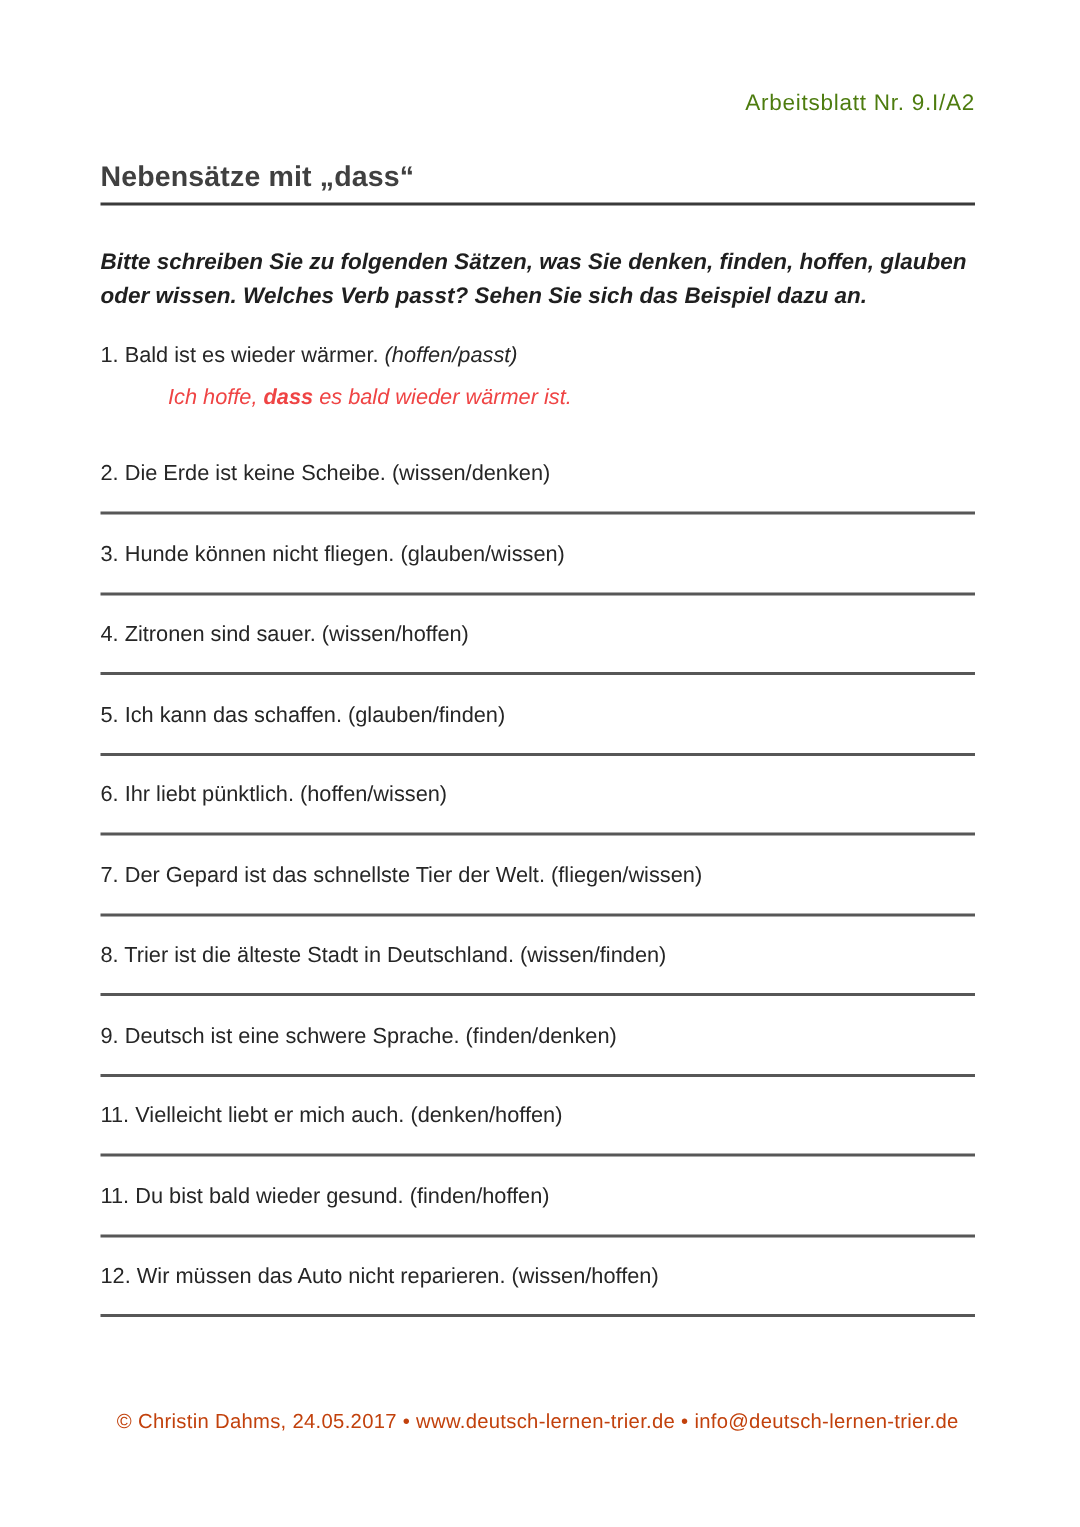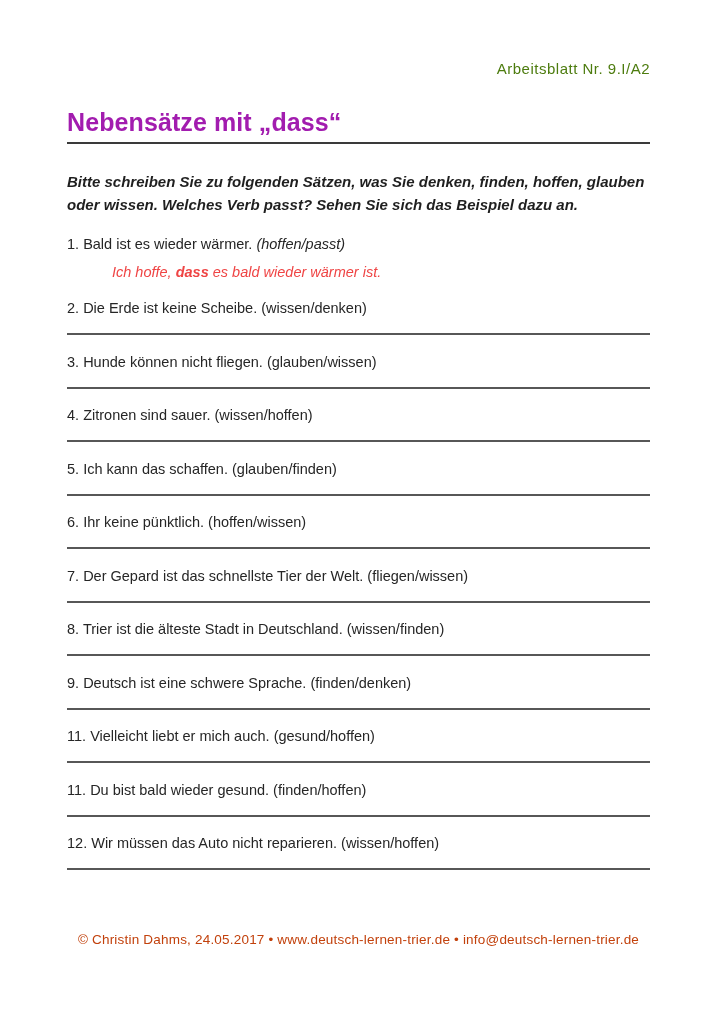--- a/index.html
+++ b/index.html
@@ -24,23 +24,23 @@
     overflow: hidden;
   }
   .header-label {
     text-align: right;
     color: #4d7c0f;
     font-size: 15px;
     letter-spacing: 0.5px;
   }
   .title {
     margin: 31px 0 0 0;
-    font-size: 25px;
+    font-size: 19px;
     font-weight: bold;
-    color: #a21caf;
+    color: #404040;
     letter-spacing: 0.1px;
   }
   .title-rule {
     height: 0;
     border-bottom: 2px solid #3a3a3a;
     margin-top: 5px;
   }
   .instructions {
     margin: 26px 0 0 0;
     font-size: 15px;
@@ -59,21 +59,21 @@
   .example {
     margin: 11px 0 0 45px;
     font-size: 14.5px;
     line-height: 17px;
     font-style: italic;
     color: #ef4444;
   }
   .example .em { font-weight: bold; }
   .italic { font-style: italic; }
   .qa { margin-top: 18.5px; }
-  .qa-first { margin-top: 19px; }
+  .qa-first { margin-top: 34px; }
   .answer-line {
     height: 0;
     border-bottom: 2px solid #575757;
     margin-top: 16px;
   }
   .footer {
     margin-top: 62px;
     text-align: center;
     color: #c2410c;
     font-size: 13.5px;
@@ -111,41 +111,41 @@
     <p class="question"><span>4.</span> <span>Zitronen sind sauer.</span> <span>(wissen/hoffen)</span></p>
     <div class="answer-line"></div>
   </div>
 
   <div class="qa">
     <p class="question"><span>5.</span> <span>Ich kann das schaffen.</span> <span>(glauben/finden)</span></p>
     <div class="answer-line"></div>
   </div>
 
   <div class="qa">
-    <p class="question"><span>6.</span> <span>Ihr keine pünktlich.</span> <span>(hoffen/wissen)</span></p>
+    <p class="question"><span>6.</span> <span>Ihr liebt pünktlich.</span> <span>(hoffen/wissen)</span></p>
     <div class="answer-line"></div>
   </div>
 
   <div class="qa">
     <p class="question"><span>7.</span> <span>Der Gepard ist das schnellste Tier der Welt.</span> <span>(fliegen/wissen)</span></p>
     <div class="answer-line"></div>
   </div>
 
   <div class="qa">
     <p class="question"><span>8.</span> <span>Trier ist die älteste Stadt in Deutschland.</span> <span>(wissen/finden)</span></p>
     <div class="answer-line"></div>
   </div>
 
   <div class="qa">
     <p class="question"><span>9.</span> <span>Deutsch ist eine schwere Sprache.</span> <span>(finden/denken)</span></p>
     <div class="answer-line"></div>
   </div>
 
   <div class="qa">
-    <p class="question"><span>11.</span> <span>Vielleicht liebt er mich auch.</span> <span>(gesund/hoffen)</span></p>
+    <p class="question"><span>11.</span> <span>Vielleicht liebt er mich auch.</span> <span>(denken/hoffen)</span></p>
     <div class="answer-line"></div>
   </div>
 
   <div class="qa">
     <p class="question"><span>11.</span> <span>Du bist bald wieder gesund.</span> <span>(finden/hoffen)</span></p>
     <div class="answer-line"></div>
   </div>
 
   <div class="qa">
     <p class="question"><span>12.</span> <span>Wir müssen das Auto nicht reparieren.</span> <span>(wissen/hoffen)</span></p>

